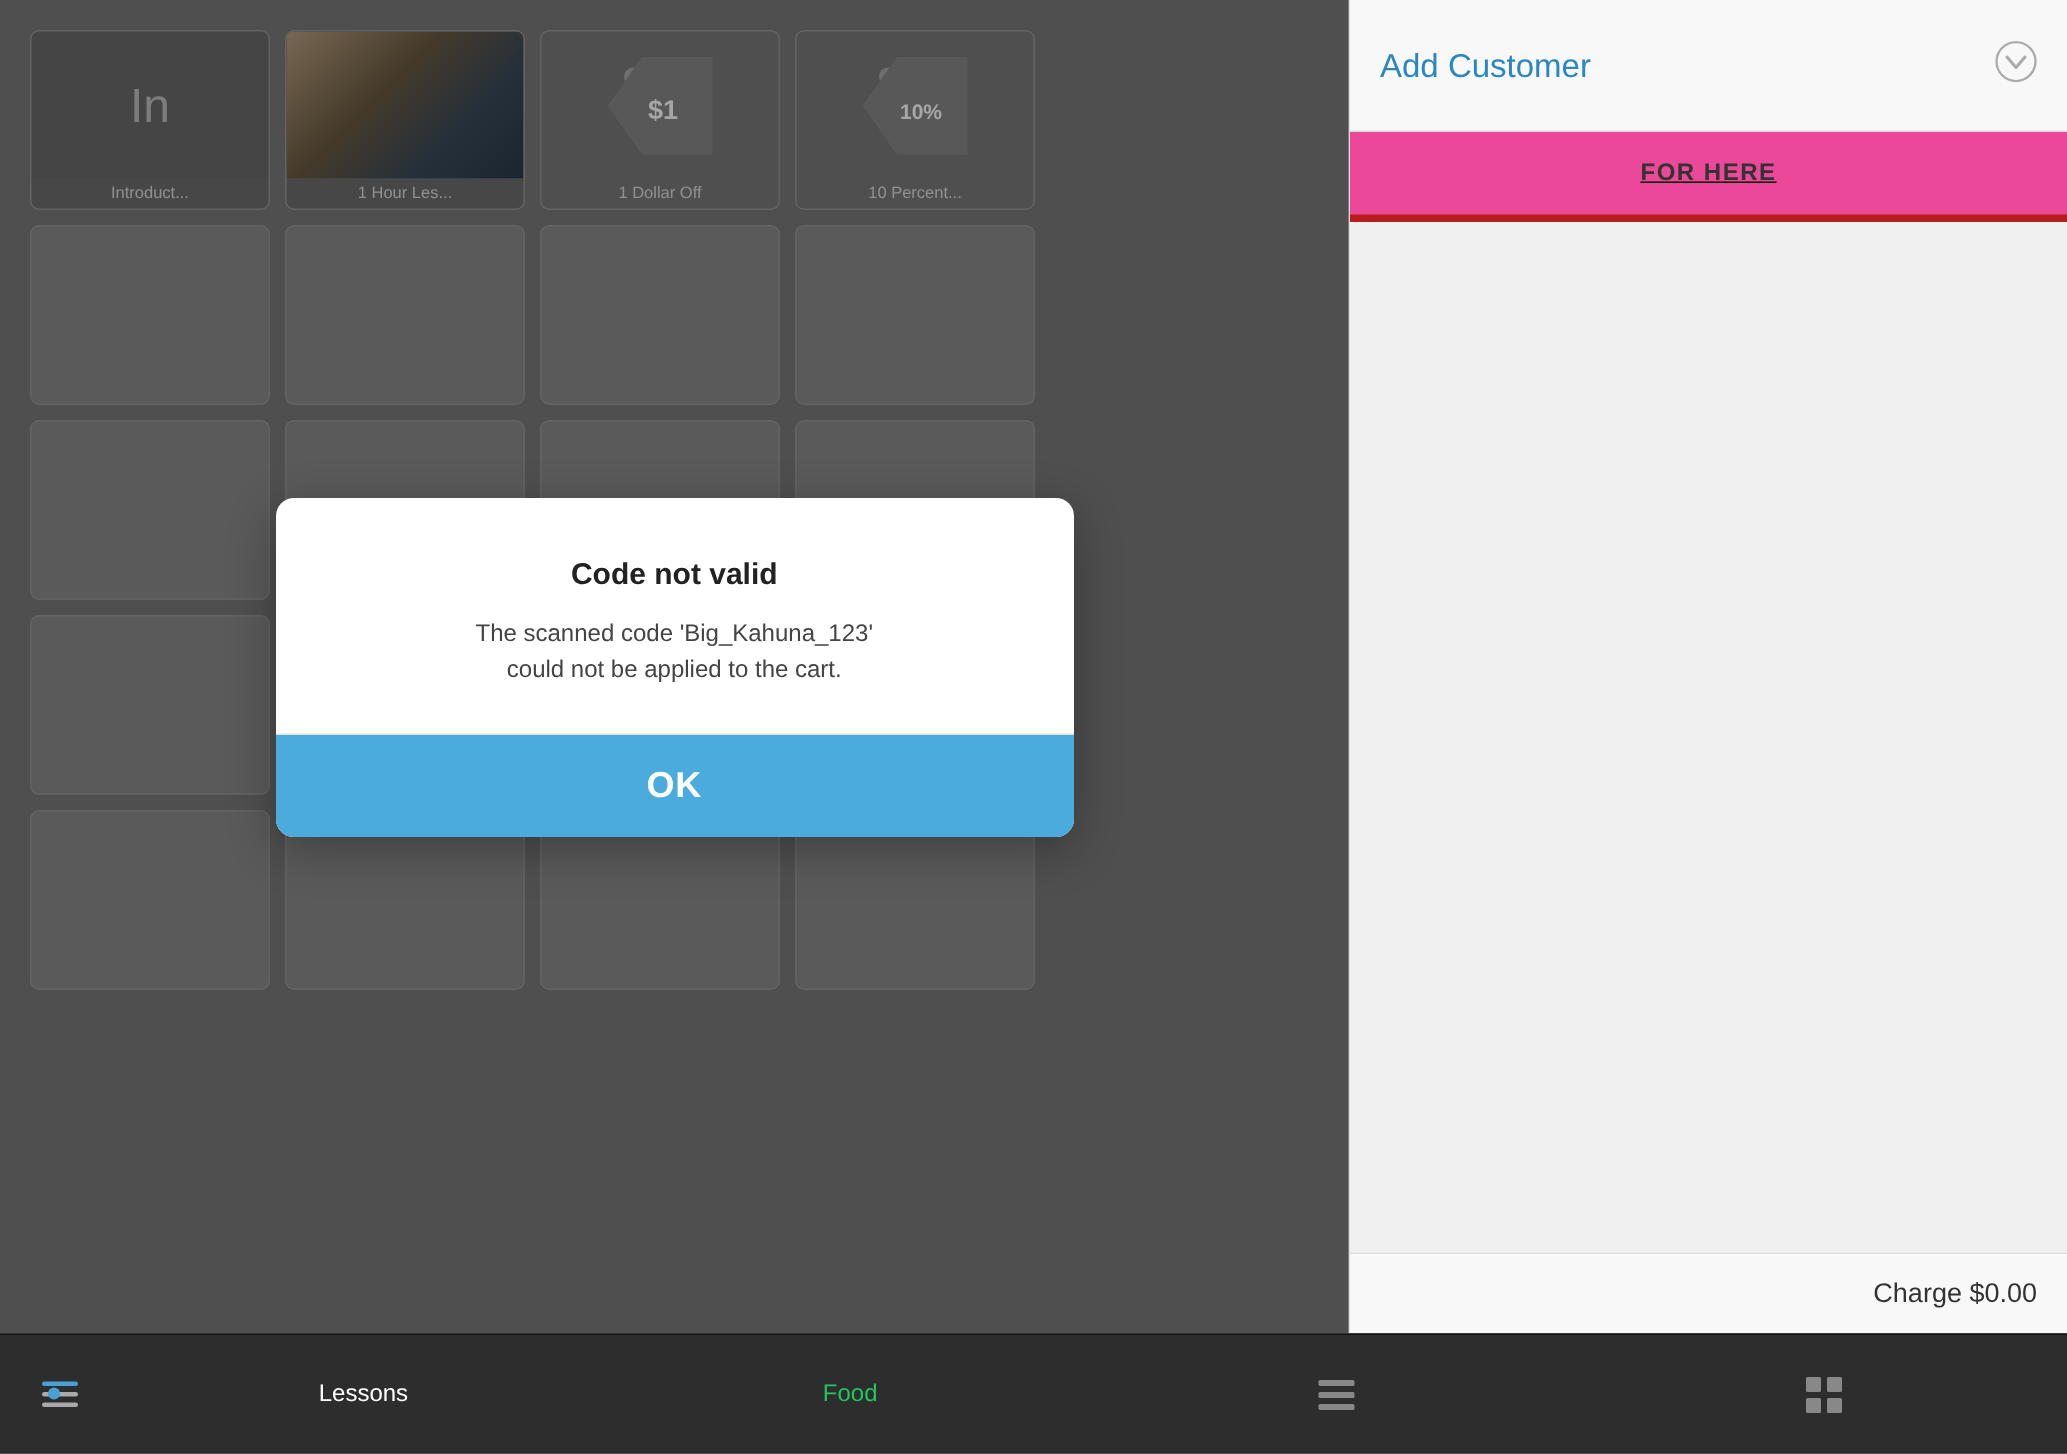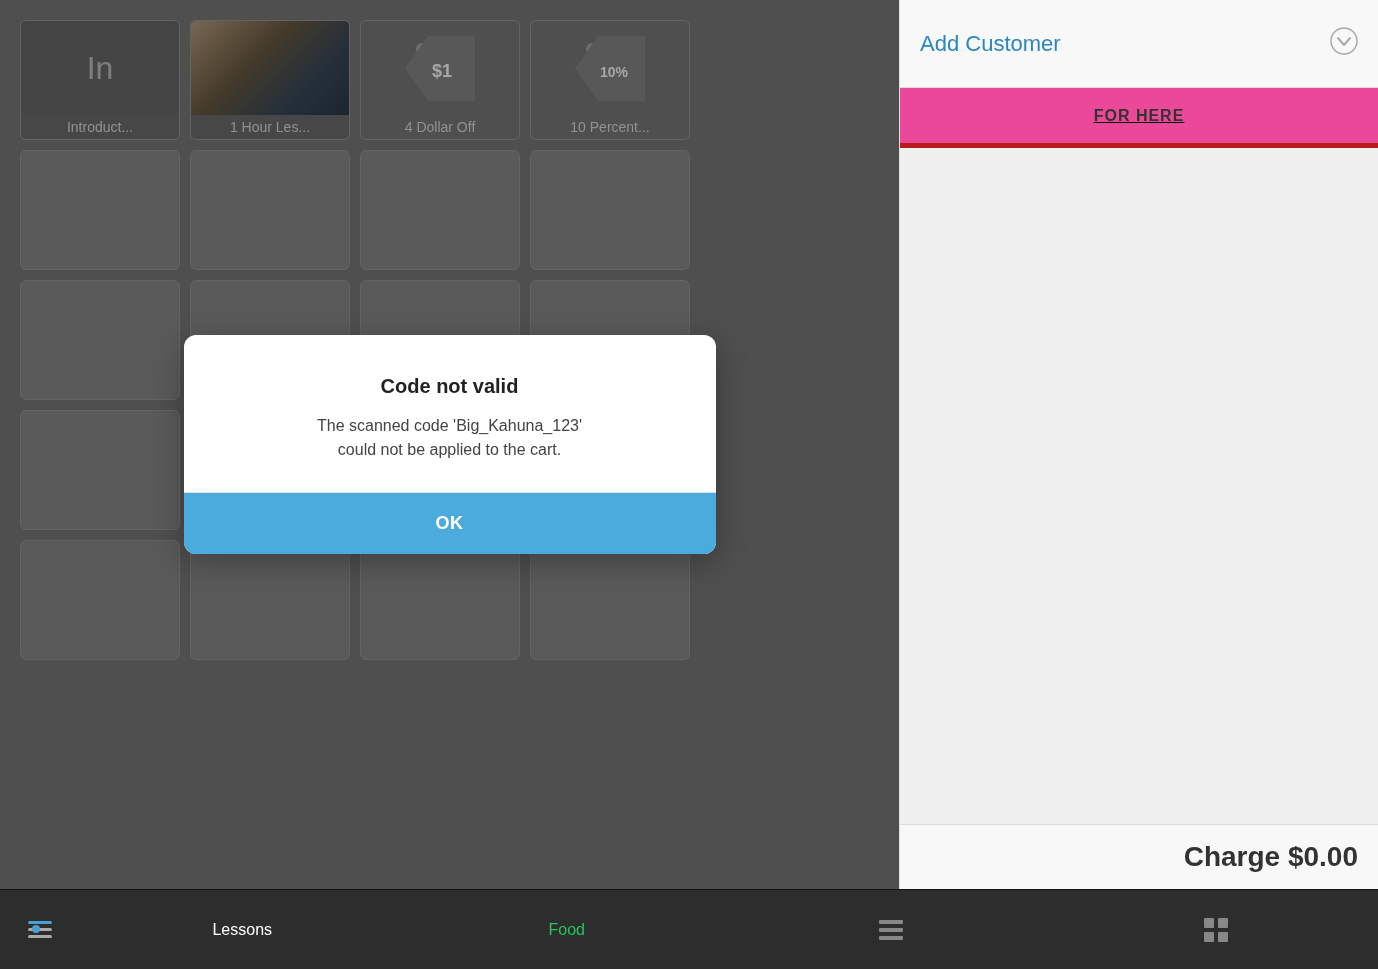--- a/index.html
+++ b/index.html
@@ -78,21 +78,21 @@
 
     .tile-photo {
       width: 100%;
       height: 100%;
       background: linear-gradient(135deg, #b8a080 0%, #6a5a40 40%, #3a4a5a 70%, #2a3a4a 100%);
     }
 
     .product-tile-label {
       background: transparent;
       color: #ddd;
-      font-size: 14px;
+      font-size: 11px;
       padding: 4px 6px;
       text-align: center;
       width: 100%;
     }
 
     .empty-tile {
       width: 160px;
       height: 120px;
       background: #8a8a8a;
       border-radius: 6px;
@@ -161,22 +161,22 @@
       padding: 16px 20px;
       border-top: 1px solid #ddd;
       background: #f8f8f8;
       display: flex;
       justify-content: flex-end;
       align-items: center;
     }
 
     .charge-button {
       color: #333;
-      font-size: 28px;
-      font-weight: 700;
+      font-size: 18px;
+      font-weight: 400;
       background: none;
       border: none;
       cursor: pointer;
     }
 
     
     .tab-bar {
       height: 80px;
       background: #2d2d2d;
       display: flex;
@@ -274,21 +274,21 @@
     .modal-footer {
       border-top: 1px solid #e0e0e0;
     }
 
     .modal-ok-btn {
       width: 100%;
       padding: 20px;
       background: #4aabdc;
       border: none;
       color: #fff;
-      font-size: 18px;
+      font-size: 24px;
       font-weight: 600;
       cursor: pointer;
       letter-spacing: 0.5px;
     }
 
     
     .product-grid-area {
       display: flex;
       flex-direction: column;
       gap: 10px;
@@ -331,21 +331,21 @@
           <div class="product-tile has-image" style="background:#7a7a7a;">
             <div class="product-tile-image" style="align-items:center;justify-content:center;">
               <div style="position:relative; width:80px; height:75px; display:flex; align-items:center; justify-content:center;">
                 <svg width="80" height="75" viewBox="0 0 80 75">
                   <circle cx="22" cy="18" r="6" fill="#aaa"></circle>
                   <path d="M28 5 L75 5 L75 70 L28 70 L5 37.5 Z" fill="#888" rx="4"></path>
                   <text x="42" y="46" font-size="18" font-weight="bold" fill="white" text-anchor="middle">$1</text>
                 </svg>
               </div>
             </div>
-            <div class="product-tile-label">4 Dollar Off</div>
+            <div class="product-tile-label">1 Dollar Off</div>
           </div>
 
           <div class="product-tile has-image" style="background:#7a7a7a;">
             <div class="product-tile-image" style="align-items:center;justify-content:center;">
               <div style="position:relative; width:80px; height:75px; display:flex; align-items:center; justify-content:center;">
                 <svg width="80" height="75" viewBox="0 0 80 75">
                   <circle cx="22" cy="18" r="6" fill="#aaa"></circle>
                   <path d="M28 5 L75 5 L75 70 L28 70 L5 37.5 Z" fill="#888" rx="4"></path>
                   <text x="44" y="46" font-size="14" font-weight="bold" fill="white" text-anchor="middle">10%</text>
                 </svg>

